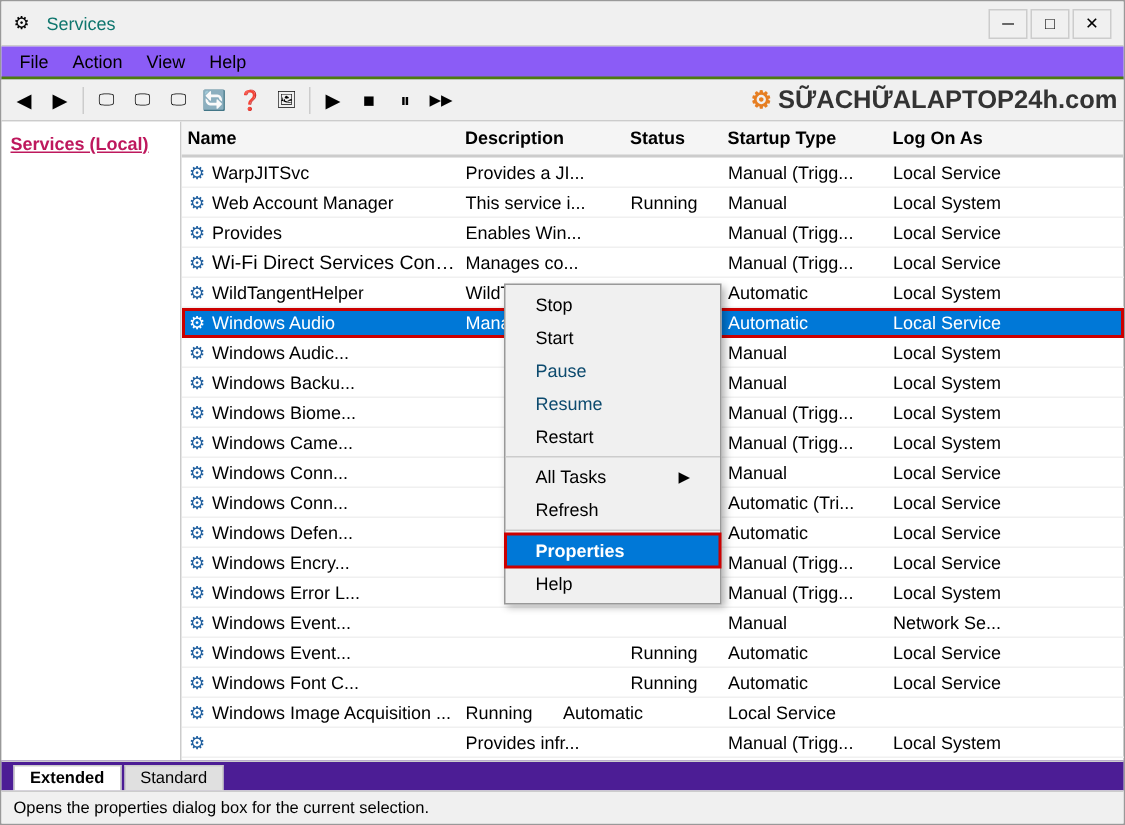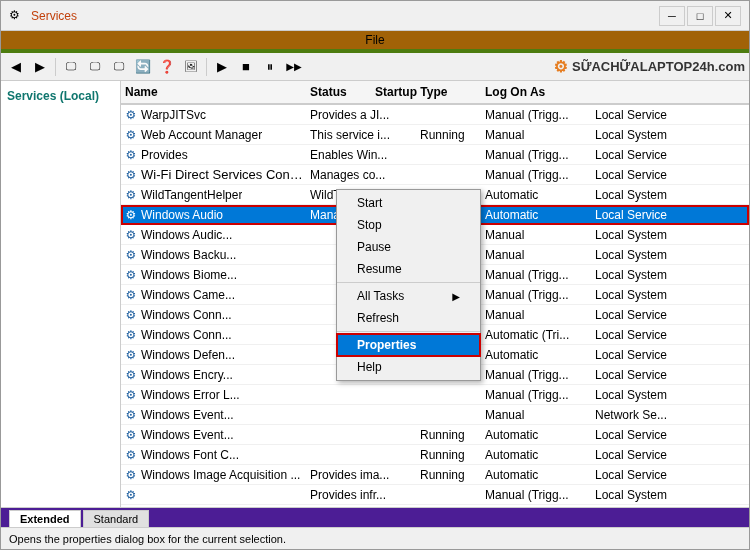--- a/index.html
+++ b/index.html
@@ -38,21 +38,21 @@
       gap: 6px;
     }
 
     .title-bar-icon {
       width: 16px;
       height: 16px;
     }
 
     .title-bar-title {
       font-size: 12px;
-      color: #c2410c;
+      color: #0f766e;
     }
 
     .title-bar-controls {
       display: flex;
       gap: 2px;
     }
 
     .title-btn {
       width: 26px;
       height: 20px;
@@ -61,26 +61,25 @@
       cursor: pointer;
       display: flex;
       align-items: center;
       justify-content: center;
       font-size: 11px;
     }
 
     
     .menu-bar {
       height: 22px;
-      background: #a16207;
-      border-bottom: 4px solid #4d7c0f;
+      background: #8b5cf6;
+      border-bottom: 2px solid #4d7c0f;
       display: flex;
       align-items: center;
       padding: 0 4px;
-      flex-direction: column;
     }
 
     .menu-item {
       padding: 2px 8px;
       cursor: pointer;
       font-size: 12px;
     }
 
     
     .toolbar {
@@ -133,21 +132,22 @@
       width: 120px;
       background: #fff;
       border-right: 1px solid #ccc;
       padding: 4px;
     }
 
     .left-panel-title {
       font-size: 12px;
       font-weight: bold;
       padding: 4px 2px;
-      color: #0f766e;
+      color: #be185d;
+      text-decoration: underline;
     }
 
     
     .services-panel {
       flex: 1;
       display: flex;
       flex-direction: column;
       overflow: hidden;
       position: relative;
     }
@@ -234,21 +234,21 @@
     }
 
     .ctx-item {
       padding: 4px 20px;
       cursor: pointer;
       font-size: 12px;
       display: flex;
       align-items: center;
       justify-content: space-between;
     }
-    .ctx-item.disabled { color: #000000; cursor: default; }
+    .ctx-item.disabled { color: #0c4a6e; cursor: default; }
     .ctx-item.highlighted {
       background: #0078d7;
       color: #fff;
       font-weight: bold;
       outline: 2px solid #cc0000;
       outline-offset: -1px;
     }
 
     .ctx-separator {
       height: 1px;
@@ -332,34 +332,35 @@
     <button class="toolbar-btn">🔄</button>
     <button class="toolbar-btn">❓</button>
     <button class="toolbar-btn" style="font-size:11px">🖼</button>
     <div class="toolbar-sep"></div>
     <button class="toolbar-btn">▶</button>
     <button class="toolbar-btn">■</button>
     <button class="toolbar-btn">⏸</button>
     <button class="toolbar-btn" style="font-size:10px">▶▶</button>
     <div class="toolbar-brand">
       <span class="brand-icon">⚙</span>
-      <span style="font-size:13px; color:#333;">SỮACHỮALAPTOP24h.com</span>
+      <span style="font-size:17px; color:#333;">SỮACHỮALAPTOP24h.com</span>
     </div>
   </div>
 
   <div class="main-content">
 
     <div class="left-panel">
       <div class="left-panel-title">Services (Local)</div>
     </div>
 
     <div class="services-panel">
 
       <div class="table-header">
         <div class="col-name">Name</div>
+        <div class="col-desc">Description</div>
         <div class="col-status">Status</div>
         <div class="col-startup">Startup Type</div>
         <div class="col-logon">Log On As</div>
       </div>
 
       <div class="table-body" id="table-body">
           <div class="table-row">
             <div class="name-cell col-name">
               <span class="row-icon service-icon" style="font-size: 12px; color: rgb(32, 96, 160);">⚙</span>
               <span class="name-text" style="font-size: 12px;">WarpJITSvc</span>
@@ -537,21 +538,20 @@
             <div class="col-desc" style="white-space: nowrap; overflow: hidden; text-overflow: ellipsis;"></div>
             <div class="col-status">Running</div>
             <div class="col-startup" style="white-space: nowrap; overflow: hidden; text-overflow: ellipsis;">Automatic</div>
             <div class="col-logon">Local Service</div>
           </div>
           <div class="table-row">
             <div class="name-cell col-name">
               <span class="row-icon service-icon" style="font-size: 12px; color: rgb(32, 96, 160);">⚙</span>
               <span class="name-text" style="font-size: 12px;">Windows Image Acquisition ...</span>
             </div>
-            <div class="col-desc" style="white-space: nowrap; overflow: hidden; text-overflow: ellipsis;">Provides ima...</div>
             <div class="col-status">Running</div>
             <div class="col-startup" style="white-space: nowrap; overflow: hidden; text-overflow: ellipsis;">Automatic</div>
             <div class="col-logon">Local Service</div>
           </div>
           <div class="table-row">
             <div class="name-cell col-name">
               <span class="row-icon service-icon" style="font-size: 12px; color: rgb(32, 96, 160);">⚙</span>
             </div>
             <div class="col-desc" style="white-space: nowrap; overflow: hidden; text-overflow: ellipsis;">Provides infr...</div>
             <div class="col-status"></div>
@@ -563,30 +563,33 @@
               <span class="row-icon service-icon" style="font-size: 12px; color: rgb(32, 96, 160);">⚙</span>
             </div>
             <div class="col-desc" style="white-space: nowrap; overflow: hidden; text-overflow: ellipsis;">Adds, modifi...</div>
             <div class="col-startup" style="white-space: nowrap; overflow: hidden; text-overflow: ellipsis;">Manual</div>
             <div class="col-logon">Local System</div>
           </div>
         </div>
 
       <div class="context-menu" id="context-menu">
           <div class="ctx-item">
+            <span>Stop</span>
+          </div>
+          <div class="ctx-item">
             <span>Start</span>
-          </div>
-          <div class="ctx-item">
-            <span>Stop</span>
           </div>
           <div class="ctx-item disabled">
             <span>Pause</span>
           </div>
           <div class="ctx-item disabled">
             <span>Resume</span>
+          </div>
+          <div class="ctx-item">
+            <span>Restart</span>
           </div>
           <div class="ctx-separator"></div>
           <div class="ctx-item">
             <span>All Tasks</span>
             <span class="ctx-arrow">▶</span>
           </div>
           <div class="ctx-item">
             <span>Refresh</span>
           </div>
           <div class="ctx-separator"></div>

